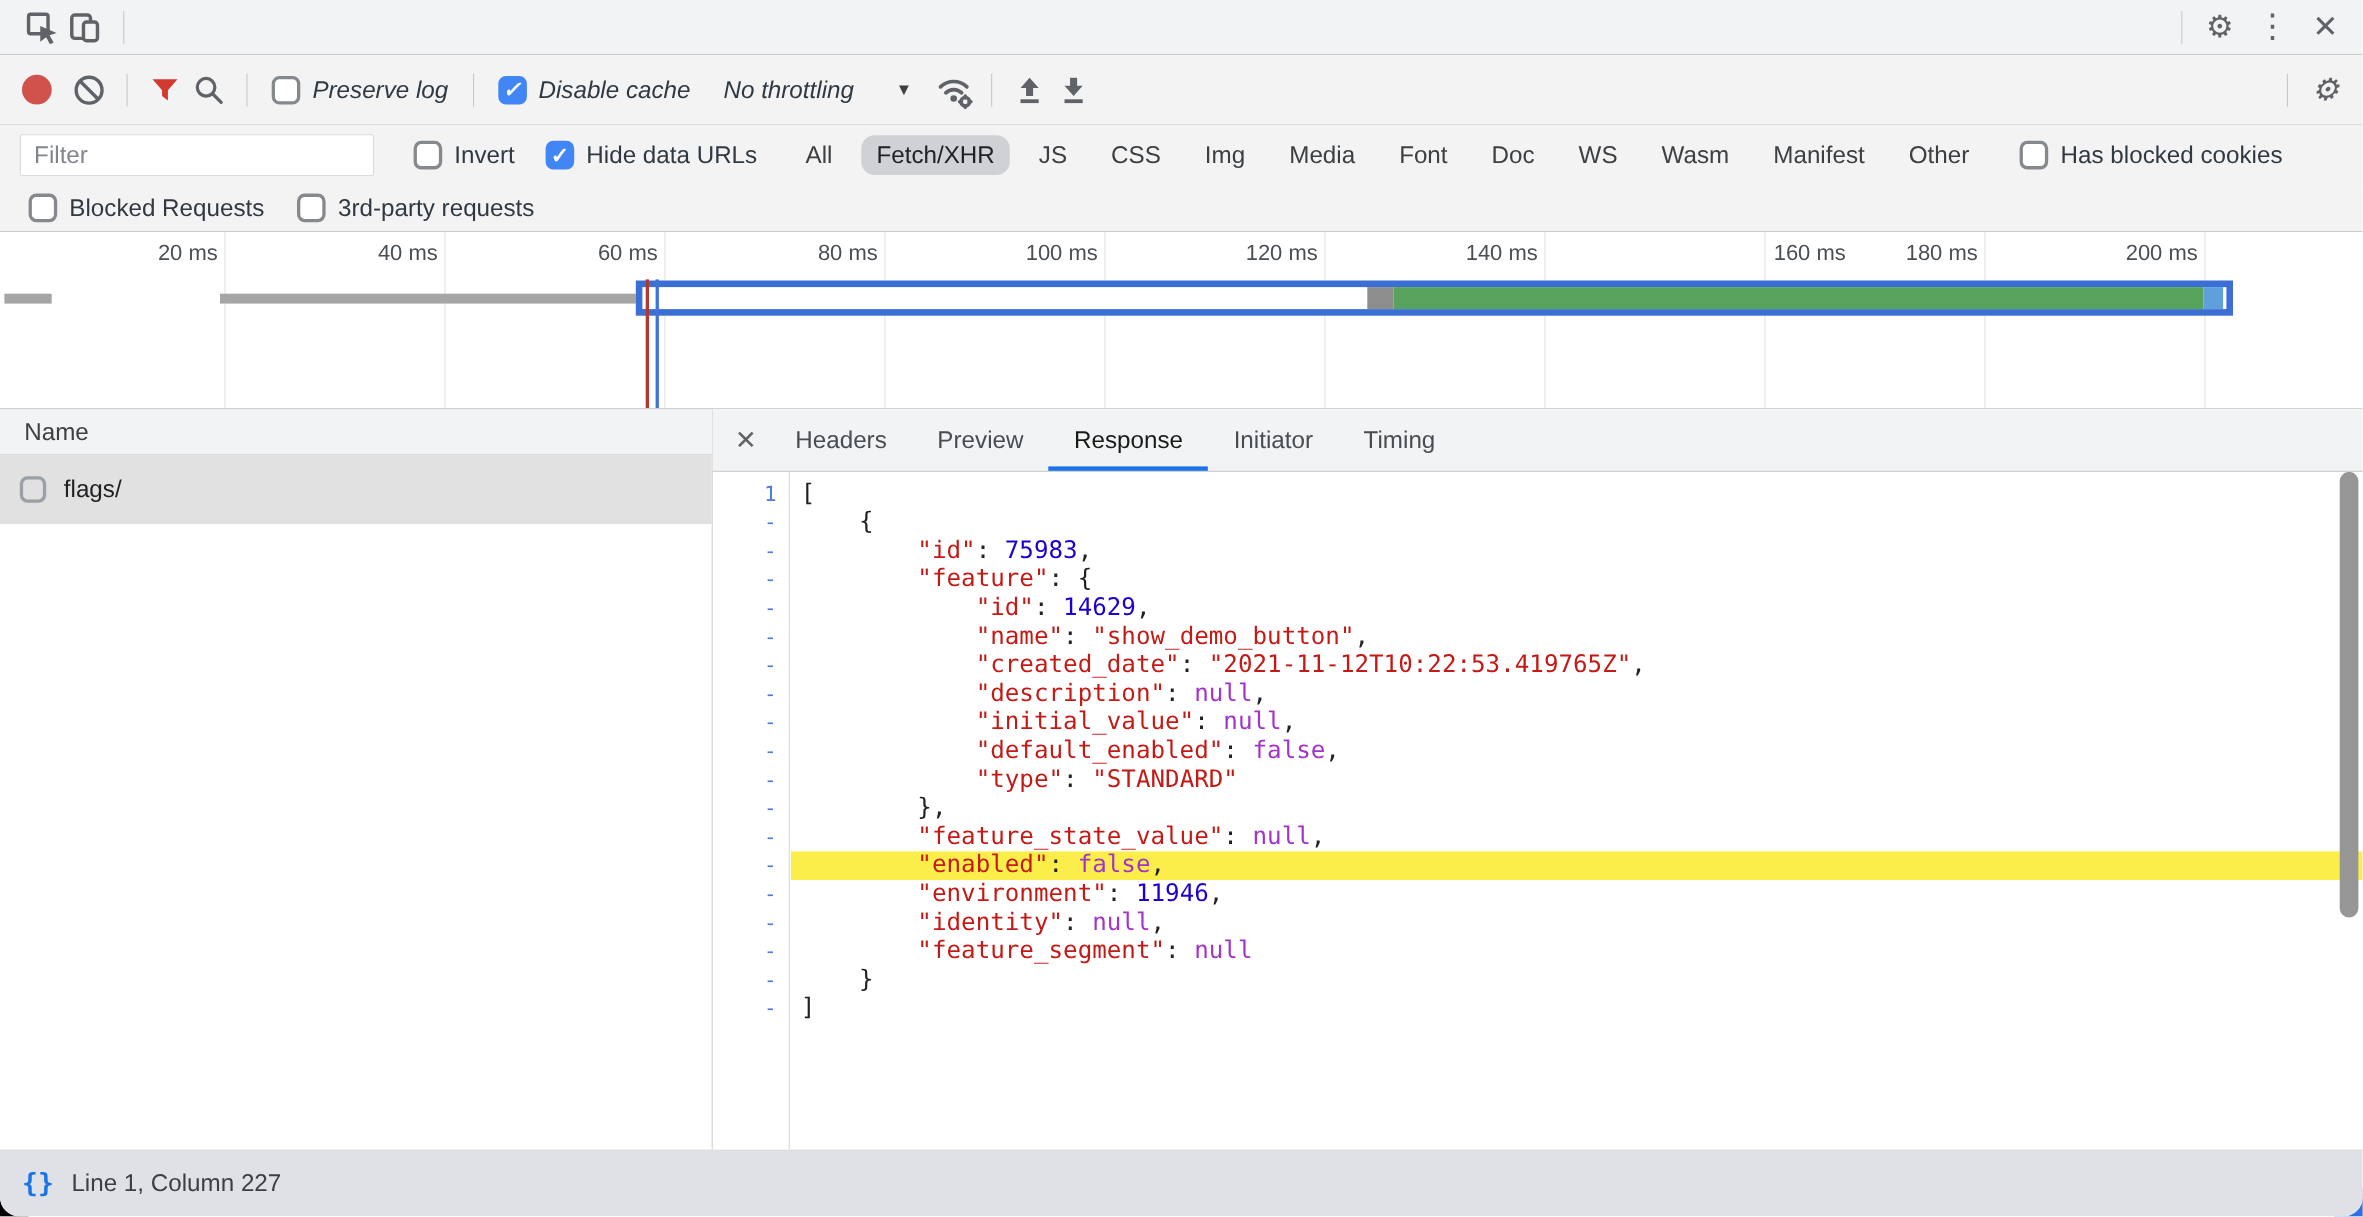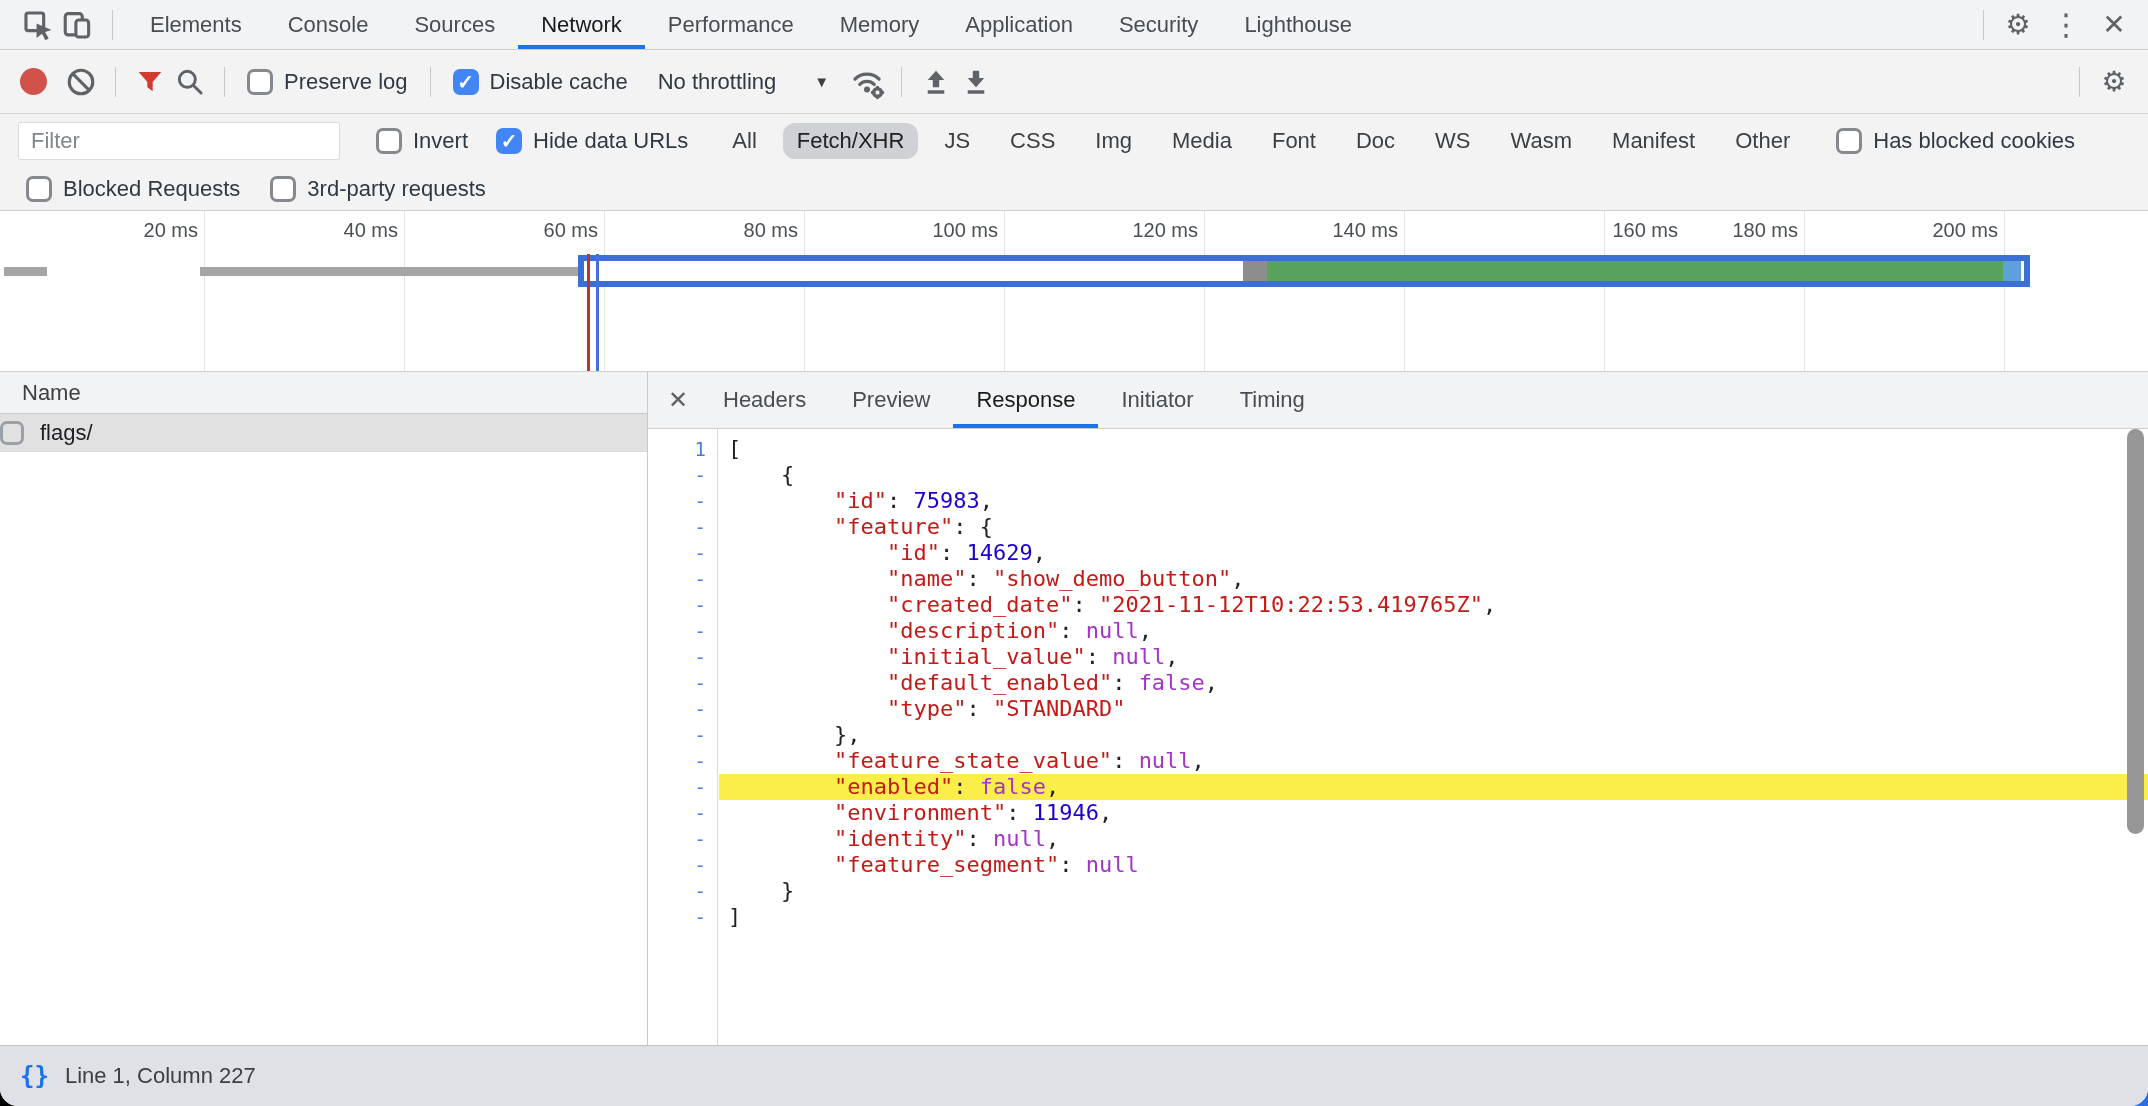--- a/index.html
+++ b/index.html
@@ -22,21 +22,21 @@
     font-size:22px; color:#474d52; cursor:default; }
   .tab.active { color:#1a1a1a; }
   .tab.active::after { content:""; position:absolute; left:0; right:0; bottom:0;
     height:4px; background:#1a73e8; }
   .spacer { flex:1; }
   .glyph { font-size:28px; color:#5f6368; line-height:1; }
   .main-tabbar .right-icons { display:flex; align-items:center; gap:8px; padding-right:14px; }
 
   
   .net-toolbar { height:64px; background:#f3f3f4; border-bottom:1px solid #d4d4d4;
-    display:flex; align-items:center; padding-left:18px; font-size:22px; color:#303942; }
+    display:flex; align-items:center; padding-left:18px; font-size:22px; color:#303942;font-style:italic; }
   .record-dot { width:27px; height:27px; border-radius:50%; background:#d0524a; margin:0 14px 0 2px; flex:none; }
   .cb { width:26px; height:26px; border:3px solid #85898d; border-radius:7px; background:#fff;
     flex:none; display:inline-flex; align-items:center; justify-content:center; }
   .cb.checked { background:#4285f4; border-color:#4285f4; }
   .cb.checked::after { content:"✓"; color:#fff; font-size:20px; font-weight:bold; }
   .ctl { display:flex; align-items:center; gap:11px; margin:0 8px; }
   .caret { font-size:15px; color:#3c4043; }
 
   
   .filter-row { height:54px; background:#f3f3f4; display:flex; align-items:center;
@@ -62,22 +62,22 @@
   .wf-selected { position:absolute; top:44px; height:32px; border:6px solid #3b6fd6; background:#fff; }
   .wf-seg { position:absolute; top:0; height:20px; }
   .event-line { position:absolute; top:43px; bottom:0; width:3px; z-index:3; }
 
   
   .main-split { display:flex; height:673px; }
   .left-pane { width:648px; flex:none; border-right:1px solid #c9c9c9; background:#fff;
     display:flex; flex-direction:column; }
   .name-header { height:42px; background:#f1f3f4; border-bottom:1px solid #cdcdcd;
     display:flex; align-items:center; padding-left:22px; font-size:22px; color:#3c4043; }
-  .request-row { height:38px; background:#e1e1e1; border-bottom:1px solid #dadada;
-    display:flex; align-items:center; gap:16px; font-size:22px; color:#202124; }
+  .request-row { height:62px; background:#e1e1e1; border-bottom:1px solid #dadada;
+    display:flex; align-items:center; padding-left:18px; gap:16px; font-size:22px; color:#202124; }
   .request-row .cb { width:24px; height:24px; border-width:3px; border-color:#9aa0a6; background:transparent; }
 
   .right-pane { flex:1; display:flex; flex-direction:column; background:#fff; position:relative; }
   .detail-tabbar { height:57px; background:#f1f3f4; border-bottom:1px solid #cdcdcd;
     display:flex; align-items:stretch; padding-left:8px; }
   .detail-tabbar .close-x { width:44px; display:flex; align-items:center; justify-content:center;
     font-size:24px; color:#5f6368; }
 
   
   .editor { position:relative; flex:1; overflow:hidden;
@@ -122,31 +122,20 @@
           <polygon class="fl" points="11,11 21.5,15.6 17,17 19.6,21.6 17.2,22.8 14.8,18.2 11,21.2"></polygon>
         </svg>
       </span>
       <span class="icon-btn">
         <svg width="34" height="34" viewBox="0 0 24 24">
           <rect class="st" x="3" y="4" width="12" height="15" rx="2"></rect>
           <rect x="10.5" y="8.5" width="9" height="12" rx="2" fill="#f1f3f4" stroke="#5f6368" stroke-width="2.2"></rect>
         </svg>
       </span>
       <span class="vdiv"></span>
-      <nav class="tabs">
-          <div class="tab">Elements</div>
-          <div class="tab">Console</div>
-          <div class="tab">Sources</div>
-          <div class="tab active">Network</div>
-          <div class="tab">Performance</div>
-          <div class="tab">Memory</div>
-          <div class="tab">Application</div>
-          <div class="tab">Security</div>
-          <div class="tab">Lighthouse</div>
-        </nav>
       <span class="spacer"></span>
       <span class="vdiv"></span>
       <div class="right-icons">
         <span class="icon-btn glyph">⚙</span>
         <span class="icon-btn glyph" style="font-size:30px;">⋮</span>
         <span class="icon-btn glyph">✕</span>
       </div>
     </header>
 
     <div class="net-toolbar">

